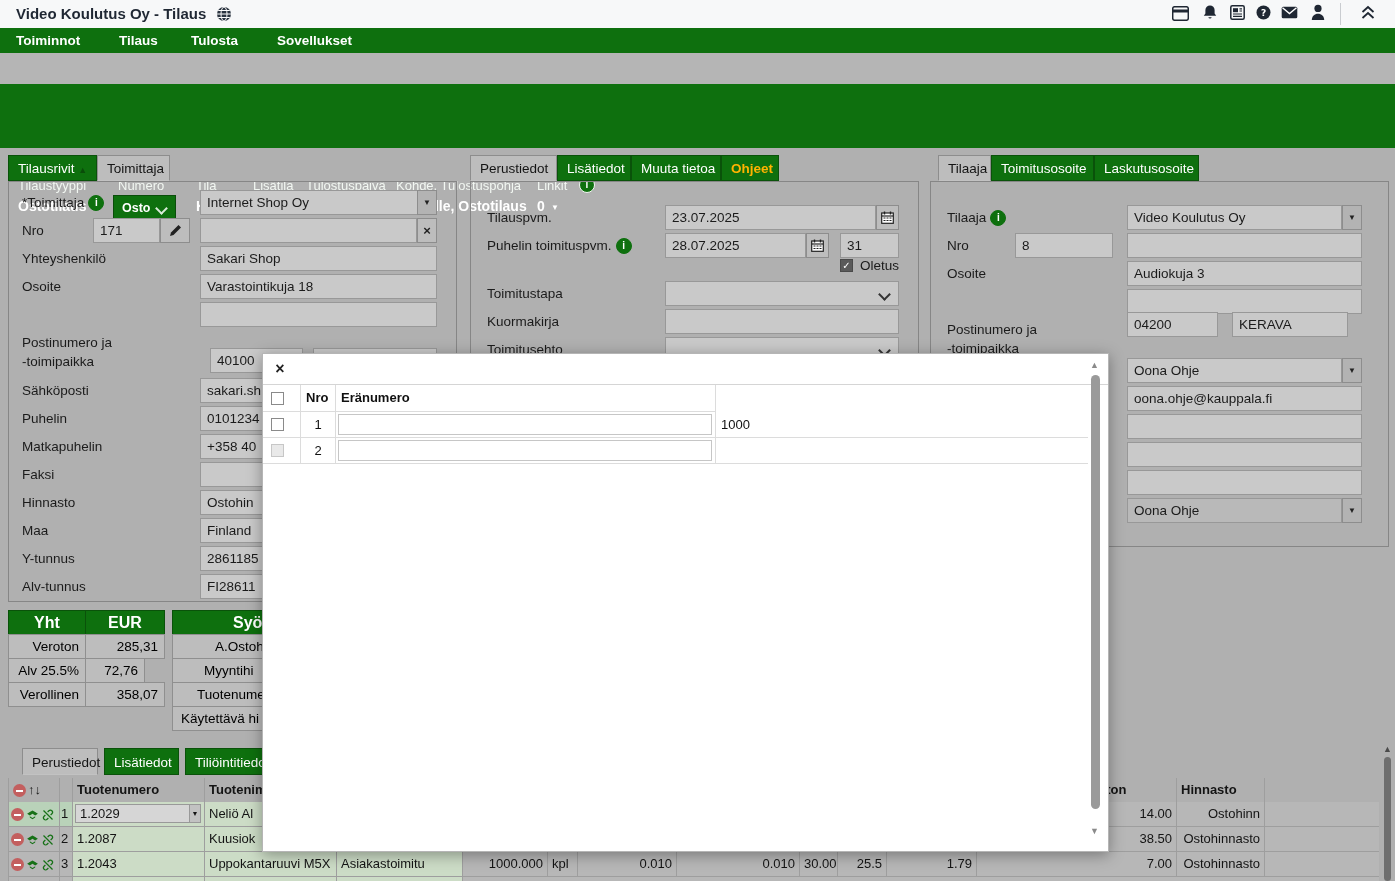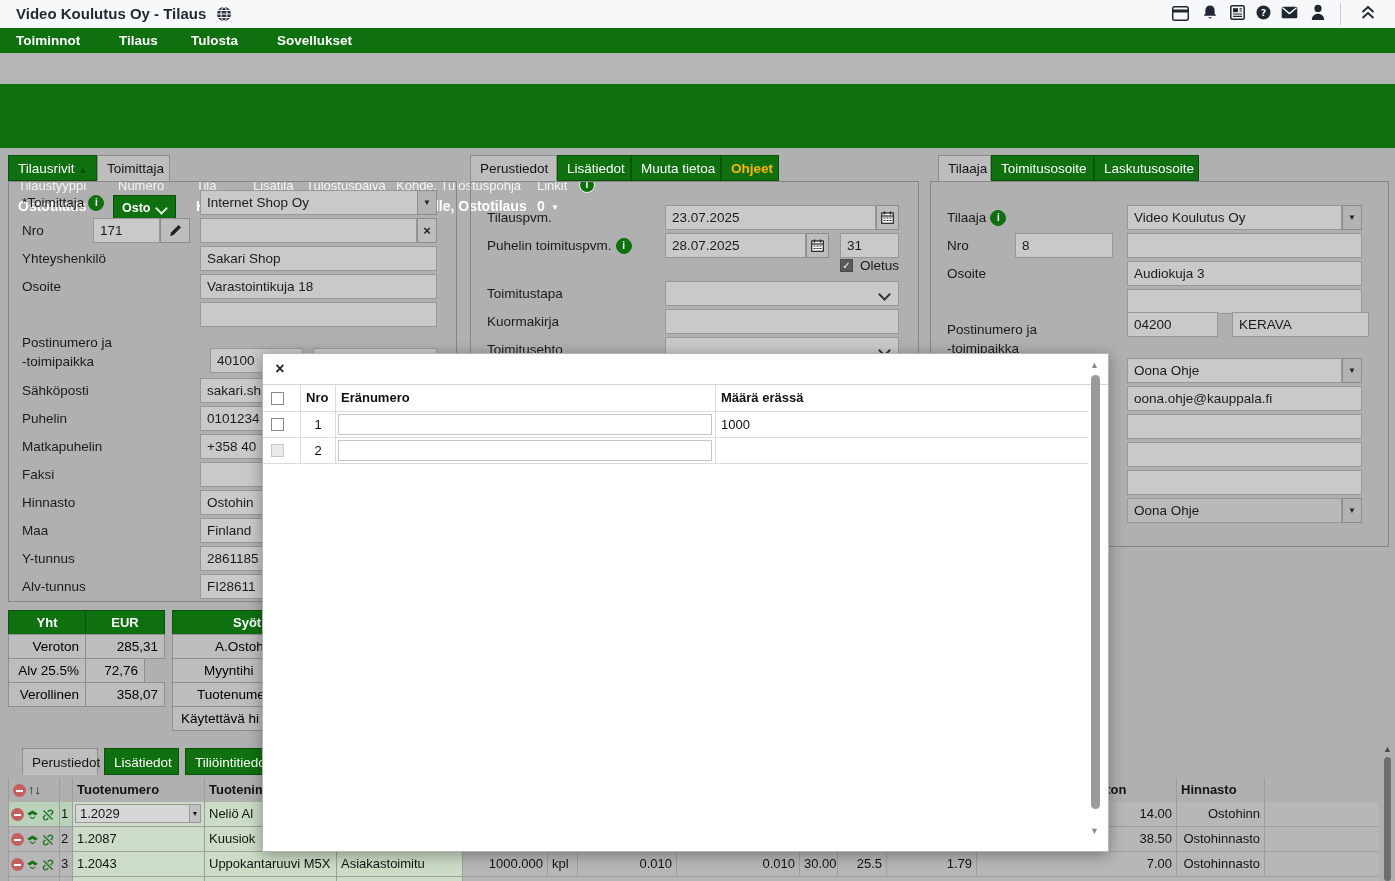--- a/index.html
+++ b/index.html
@@ -29,21 +29,21 @@
   .ghost{color:#6f6f6f;}
   .ddbtn{position:absolute;width:20px;height:25px;box-sizing:border-box;background:#b3b3b3;border:1px solid #8d8d8d;text-align:center;line-height:23px;font-size:8px;color:#222;cursor:pointer;}
   .sqbtn{position:absolute;height:25px;box-sizing:border-box;background:#bdbdbd;border:1px solid #8d8d8d;text-align:center;line-height:23px;font-size:13px;color:#222;cursor:pointer;}
   .info{display:inline-block;width:14px;height:14px;border-radius:50%;background:#0e700e;border:1px solid #f2f7f2;color:#fff;font-size:10px;font-weight:bold;text-align:center;line-height:14px;vertical-align:middle;margin-left:4px;}
   .info.onwhite{border-color:#0e700e;}
   .chev{position:absolute;right:9px;top:8px;width:7px;height:7px;border-right:2px solid #333;border-bottom:2px solid #333;transform:rotate(45deg);}
   .cb{position:absolute;width:13px;height:13px;box-sizing:border-box;background:#fff;border:1px solid #8a8a8a;}
   .cb.checked{background:#5a5a5a;border-color:#4a4a4a;color:#fff;font-size:10px;line-height:12px;text-align:center;}
   .cb.off{background:#e9e9e9;border-color:#c7c7c7;}
   
-  .stbl-h{position:absolute;height:25px;box-sizing:border-box;background:#0e700e;color:#fff;font-weight:bold;font-size:13px;line-height:24px;text-align:center;border:1px solid #0a520a;}
+  .stbl-h{position:absolute;height:25px;box-sizing:border-box;background:#0e700e;color:#fff;font-weight:bold;font-size:16px;line-height:24px;text-align:center;border:1px solid #0a520a;}
   .stbl-c{position:absolute;height:25px;box-sizing:border-box;background:#bdbdbd;border:1px solid #8f8f8f;font-size:13.5px;line-height:23px;padding:0 6px;white-space:nowrap;}
   .r{text-align:right;}
   
   .lt-cell{position:absolute;height:25px;box-sizing:border-box;border-right:1px solid #9e9e9e;border-bottom:1px solid #9e9e9e;font-size:13px;line-height:24px;padding:0 4px;white-space:nowrap;overflow:hidden;color:#141414;}
   .lt-head{font-weight:bold;background:#b0b0b0;}
   .lt-grn{background:#ccdcc6;}
   .lt-gry{background:#b7b7b7;}
   .mcirc{display:inline-block;width:13px;height:13px;border-radius:50%;background:#c35f5f;position:relative;vertical-align:middle;}
   .mcirc::after{content:"";position:absolute;left:3px;top:6px;width:7px;height:2px;background:#fff;}
   .rowico{display:inline-block;vertical-align:middle;margin-right:2px;}
@@ -345,21 +345,21 @@
   <div class="inp" style="left:1015px;top:233px;width:98px;"><span>8</span></div>
   <div class="inp" style="left:1127px;top:233px;width:235px;"></div>
 
   <span class="lbl" style="left:947px;top:266px;">Osoite</span>
   <div class="inp" style="left:1127px;top:261px;width:235px;"><span>Audiokuja 3</span></div>
   <div class="inp" style="left:1127px;top:289px;width:235px;"></div>
 
   <span class="lbl" style="left:947px;top:322px;">Postinumero ja</span>
   <span class="lbl" style="left:947px;top:341px;">-toimipaikka</span>
   <div class="inp" style="left:1127px;top:312px;width:91px;"><span>04200</span></div>
-  <div class="inp" style="left:1232px;top:312px;width:137px;"><span>KERAVA</span></div>
+  <div class="inp" style="left:1232px;top:312px;width:116px;"><span>KERAVA</span></div>
 
   <div class="inp" style="left:1127px;top:358px;width:215px;"><span>Oona Ohje</span></div>
   <div class="ddbtn" style="left:1342px;top:358px;">▼</div>
   <div class="inp" style="left:1127px;top:386px;width:235px;"><span>oona.ohje@kauppala.fi</span></div>
   <div class="inp" style="left:1127px;top:414px;width:235px;"></div>
   <div class="inp" style="left:1127px;top:442px;width:235px;"></div>
   <div class="inp" style="left:1127px;top:470px;width:235px;"></div>
   <div class="inp dark" style="left:1127px;top:498px;width:215px;"><span>Oona Ohje</span></div>
   <div class="ddbtn" style="left:1342px;top:498px;">▼</div>
 
@@ -463,21 +463,20 @@
 
   <div class="modal">
     <div class="abs" style="left:6px;top:4px;width:22px;height:22px;text-align:center;line-height:22px;font-size:16px;font-weight:bold;color:#222;cursor:pointer;">×</div>
     <div class="abs" style="left:0;top:30px;width:845px;height:1px;background:#d5d5d5;"></div>
 
     <div class="m-cell m-head" style="left:0;top:31px;width:38px;">
         <span class="cb" style="left:8px;top:7px;"></span>
       </div>
     <div class="m-cell m-head" style="left:38px;top:31px;width:35px;">Nro</div>
     <div class="m-cell m-head" style="left:73px;top:31px;width:380px;">Eränumero</div>
-    <div class="m-cell m-head" style="left:453px;top:31px;width:372px;border-right:none;">Määrä erässä</div>
 
     <div class="m-cell" style="left:0;top:58px;width:38px;">
         <span class="cb" style="left:8px;top:6px;"></span>
       </div>
     <div class="m-cell" style="left:38px;top:58px;width:35px;text-align:center;">1</div>
     <div class="m-cell" style="left:73px;top:58px;width:380px;padding:2px;">
         <span class="m-inp" style="left:2px;top:2px;width:374px;"></span>
       </div>
     <div class="m-cell" style="left:453px;top:58px;width:372px;border-right:none;">1000</div>
 

